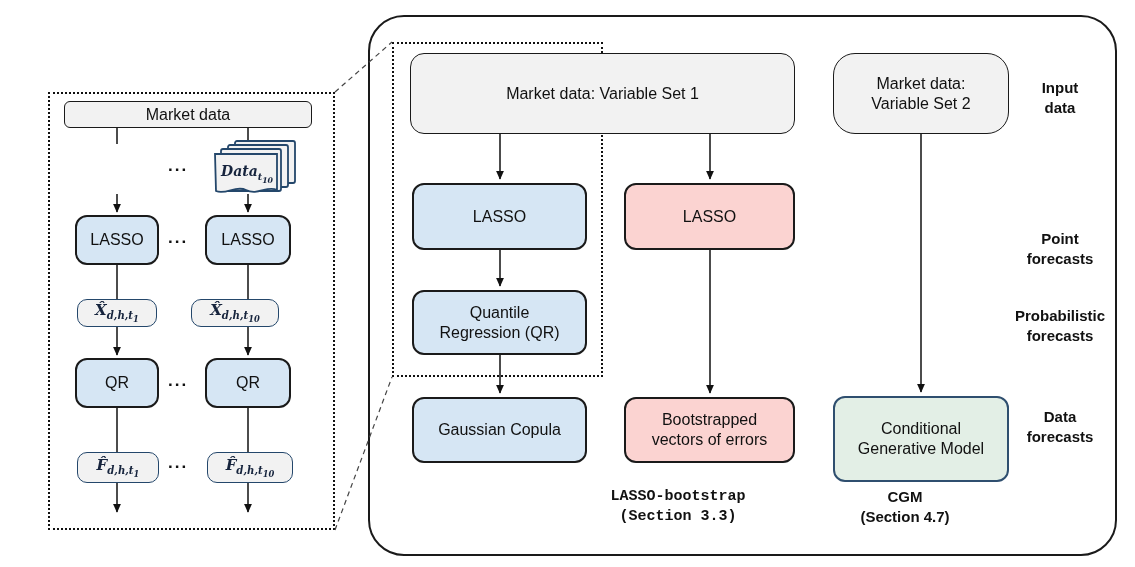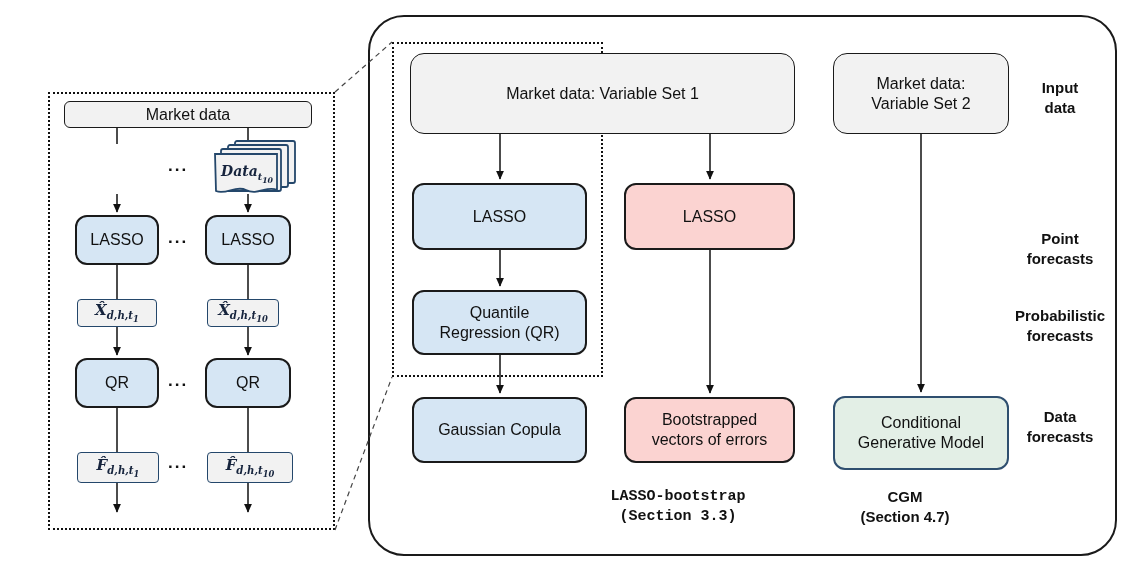--- a/index.html
+++ b/index.html
@@ -6,21 +6,21 @@
   .page{position:relative;width:1135px;height:567px;background:#ffffff;overflow:hidden;
         font-family:"Liberation Sans",sans-serif;color:#111;}
   .overlay{position:absolute;left:0;top:0;z-index:1;}
   .box{position:absolute;box-sizing:border-box;display:flex;align-items:center;justify-content:center;
        text-align:center;z-index:2;font-size:16px;line-height:1.25;color:#111;}
   .gray{background:#f2f2f2;border:1.7px solid #1a1a1a;border-radius:6px;}
   .gray-lg{background:#f2f2f2;border:1.8px solid #1a1a1a;border-radius:14px;}
   .blue{background:#d6e6f4;border:2px solid #1a1a1a;border-radius:12px;}
   .pink{background:#fbd3d1;border:2px solid #1a1a1a;border-radius:12px;}
   .green{background:#e3efe6;border:2px solid #2f4f6f;border-radius:12px;}
-  .mathbox{background:#f2f2f2;border:1.6px solid #24476b;border-radius:4px;z-index:2;}
+  .mathbox{background:#f2f2f2;border:1.6px solid #24476b;border-radius:10px;z-index:2;}
   .dotted{position:absolute;border:2px dotted #111;box-sizing:border-box;z-index:0;}
   .outer-panel{position:absolute;border:2px solid #1a1a1a;border-radius:36px;box-sizing:border-box;z-index:0;background:#fff;}
   .math{font-family:"DejaVu Serif",serif;font-style:italic;font-weight:600;color:#16243d;font-size:15px;}
   .math sub{font-size:68%;font-weight:600;}
   .math sub sub{font-size:82%;}
   .dots{position:absolute;z-index:2;font-weight:bold;font-size:17px;letter-spacing:2px;color:#111;}
   .stage{position:absolute;z-index:2;font-weight:bold;font-size:15px;line-height:1.3;text-align:center;}
   .method{position:absolute;z-index:2;font-weight:bold;font-size:15px;line-height:1.35;text-align:center;}
   .docstack{position:absolute;z-index:2;}
   .docstack .pagelabel{position:absolute;left:0;top:15px;width:66px;height:38px;
@@ -93,21 +93,21 @@
   <div class="box blue" style="left:75px;top:215px;width:84px;height:50px;">
     <span>LASSO</span>
   </div>
   <div class="box blue" style="left:205px;top:215px;width:86px;height:50px;">
     <span>LASSO</span>
   </div>
 
   <div class="box mathbox" style="left:77px;top:299px;width:80px;height:28px;">
     <span class="math"><span>X̂</span><sub><span>d,h,t</span><sub>1</sub></sub></span>
   </div>
-  <div class="box mathbox" style="left:207px;top:299px;width:72px;height:28px;">
+  <div class="box mathbox" style="left:191px;top:299px;width:88px;height:28px;">
     <span class="math"><span>X̂</span><sub><span>d,h,t</span><sub>10</sub></sub></span>
   </div>
 
   <div class="box blue" style="left:75px;top:358px;width:84px;height:50px;">
     <span>QR</span>
   </div>
   <div class="box blue" style="left:205px;top:358px;width:86px;height:50px;">
     <span>QR</span>
   </div>
 
@@ -122,42 +122,42 @@
   <div class="dots" style="left:168px;top:228px;">...</div>
   <div class="dots" style="left:168px;top:371px;">...</div>
   <div class="dots" style="left:168px;top:453px;">...</div>
 
   <div class="outer-panel" style="left:368px;top:15px;width:749px;height:541px;"></div>
   <div class="dotted" style="left:392px;top:42px;width:211px;height:335px;"></div>
 
   <div class="box gray-lg" style="left:410px;top:53px;width:385px;height:81px;">
     <span>Market data: Variable Set 1</span>
   </div>
-  <div class="box gray-lg" style="left:833px;top:53px;width:176px;height:81px;">
+  <div class="box gray-lg" style="left:833px;top:53px;width:176px;height:81px;border-radius:22px;">
     <span style="width:130px;">Market data: Variable Set 2</span>
   </div>
 
   <div class="box blue" style="left:412px;top:183px;width:175px;height:67px;">
     <span>LASSO</span>
   </div>
   <div class="box pink" style="left:624px;top:183px;width:171px;height:67px;">
     <span>LASSO</span>
   </div>
 
   <div class="box blue" style="left:412px;top:397px;width:175px;height:66px;">
     <span>Gaussian Copula</span>
   </div>
 
   <div class="box blue" style="left:412px;top:290px;width:175px;height:65px;">
     <span style="width:140px;">Quantile Regression (QR)</span>
   </div>
   <div class="box pink" style="left:624px;top:397px;width:171px;height:66px;">
     <span style="width:140px;">Bootstrapped vectors of errors</span>
   </div>
-  <div class="box green" style="left:833px;top:396px;width:176px;height:74px;">
+  <div class="box green" style="left:833px;top:396px;width:176px;height:86px;">
     <span style="width:150px;">Conditional Generative Model</span>
   </div>
 
   <div class="stage" style="left:1000px;top:78px;width:120px;">
     <span class="lbl">Input</span>
     <span class="lbl">data</span>
   </div>
   <div class="stage" style="left:1000px;top:197px;width:120px;margin-top:32px;">
     <span class="lbl">Point</span>
     <span class="lbl">forecasts</span>

